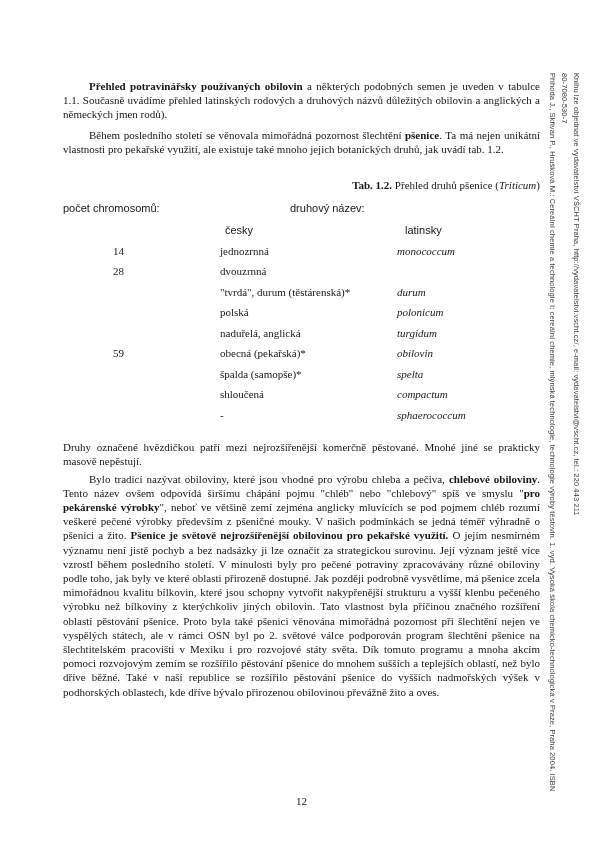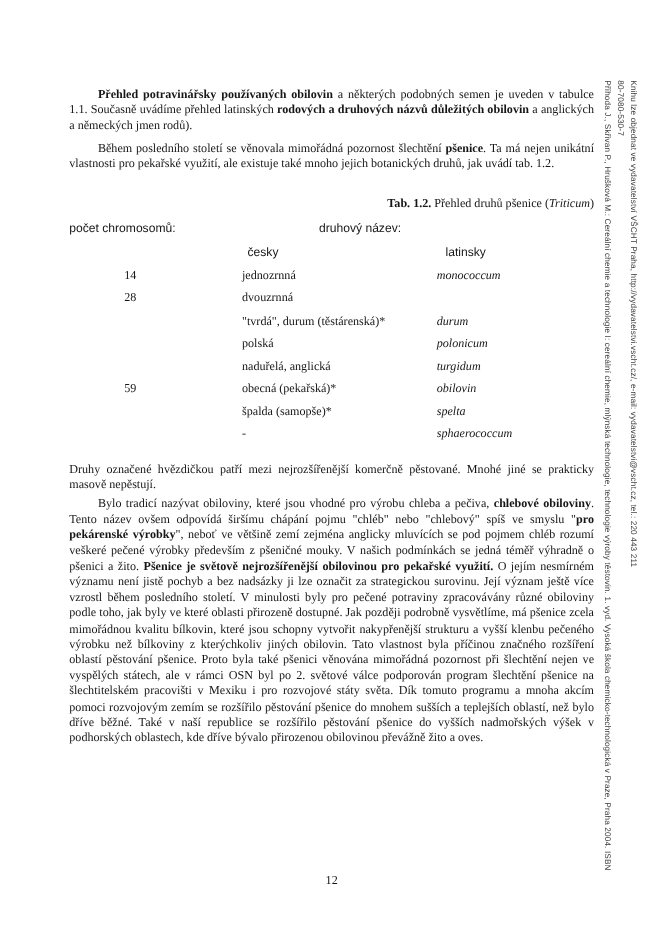--- a/index.html
+++ b/index.html
@@ -65,21 +65,21 @@
   }
   .sline{white-space:nowrap;}
 </style>
 </head>
 <body>
 
 <div class="page">
 
   <div class="text-col">
 
-    <p id="p1" class="para indent"><span style="font-weight: bold; margin-top: 10px;">Přehled potravinářsky používaných obilovin</span><span> a některých podobných semen je uveden v tabulce 1.1. Současně uvádíme přehled latinských </span><span style="font-weight: bold;">rodových a druhových názvů důležitých obilovin</span><span> a anglických a německých jmen rodů).</span></p>
+    <p id="p1" class="para indent"><span style="font-weight: bold; margin-top: 10px;">Přehled potravinářsky používaných obilovin</span><span> a některých podobných semen je uveden v tabulce 1.1. Současně uvádíme přehled latinských </span><span style="font-weight: normal;">rodových a druhových názvů důležitých obilovin</span><span> a anglických a německých jmen rodů).</span></p>
 
     <p id="p2" class="para indent"><span>Během posledního století se věnovala mimořádná pozornost šlechtění </span><span style="font-weight: bold;">pšenice</span><span>. Ta má nejen unikátní vlastnosti pro pekařské využití, ale existuje také mnoho jejich botanických druhů, jak uvádí tab. 1.2.</span></p>
 
     <p class="caption"><span style="font-weight: bold;">Tab. 1.2.</span><span> Přehled druhů pšenice (</span><span style="font-style: italic;">Triticum</span><span>)</span></p>
 
     <div class="thead1">
       <span>počet chromosomů:</span>
       <span class="h-species">druhový název:</span>
     </div>
 
@@ -118,20 +118,25 @@
           <div class="cell-czech">obecná (pekařská)*</div>
           <div class="cell-latin">obilovin</div>
         </div>
         <div class="trow">
           <div class="cell-chrom"></div>
           <div class="cell-czech">špalda (samopše)*</div>
           <div class="cell-latin">spelta</div>
         </div>
         <div class="trow">
           <div class="cell-chrom"></div>
+          <div class="cell-czech">shloučená</div>
+          <div class="cell-latin">compactum</div>
+        </div>
+        <div class="trow">
+          <div class="cell-chrom"></div>
           <div class="cell-czech">-</div>
           <div class="cell-latin">sphaerococcum</div>
         </div>
       </div>
 
     <p id="p3" class="para"><span>Druhy označené hvězdičkou patří mezi nejrozšířenější komerčně pěstované. Mnohé jiné se prakticky masově nepěstují.</span></p>
 
     <p id="p4" class="para indent"><span>Bylo tradicí nazývat obiloviny, které jsou vhodné pro výrobu chleba a pečiva, </span><span style="font-weight: bold;">chlebové obiloviny</span><span>. Tento název ovšem odpovídá širšímu chápání pojmu "chléb" nebo "chlebový" spíš ve smyslu "</span><span style="font-weight: bold;">pro pekárenské výrobky</span><span>", neboť ve většině zemí zejména anglicky mluvících se pod pojmem chléb rozumí veškeré pečené výrobky především z pšeničné mouky. V  našich  podmínkách se jedná téměř výhradně o pšenici a žito. </span><span style="font-weight: bold;">Pšenice je světově nejrozšířenější obilovinou pro pekařské využití.</span><span> O jejím nesmírném významu není jistě pochyb a bez nadsázky ji lze označit za strategickou surovinu. Její význam ještě více vzrostl během posledního století. V minulosti byly pro pečené potraviny zpracovávány různé obiloviny podle toho, jak byly ve které oblasti přirozeně dostupné. Jak později podrobně vysvětlíme, má pšenice zcela mimořádnou kvalitu bílkovin, které jsou schopny vytvořit nakypřenější strukturu a vyšší klenbu pečeného výrobku než bílkoviny z kterýchkoliv jiných obilovin. Tato vlastnost byla příčinou značného rozšíření oblastí pěstování pšenice. Proto byla také pšenici věnována mimořádná pozornost při šlechtění nejen ve vyspělých státech, ale v rámci OSN byl po 2. světové válce podporován program šlechtění pšenice na šlechtitelském pracovišti v Mexiku i pro rozvojové státy světa. Dík tomuto programu a mnoha akcím pomoci rozvojovým zemím se rozšířilo pěstování pšenice do mnohem sušších a teplejších oblastí, než bylo dříve běžné. Také v naší republice se rozšířilo pěstování pšenice do vyšších nadmořských výšek v podhorských oblastech, kde dříve bývalo přirozenou obilovinou převážně žito a oves.</span></p>
 
   </div>

